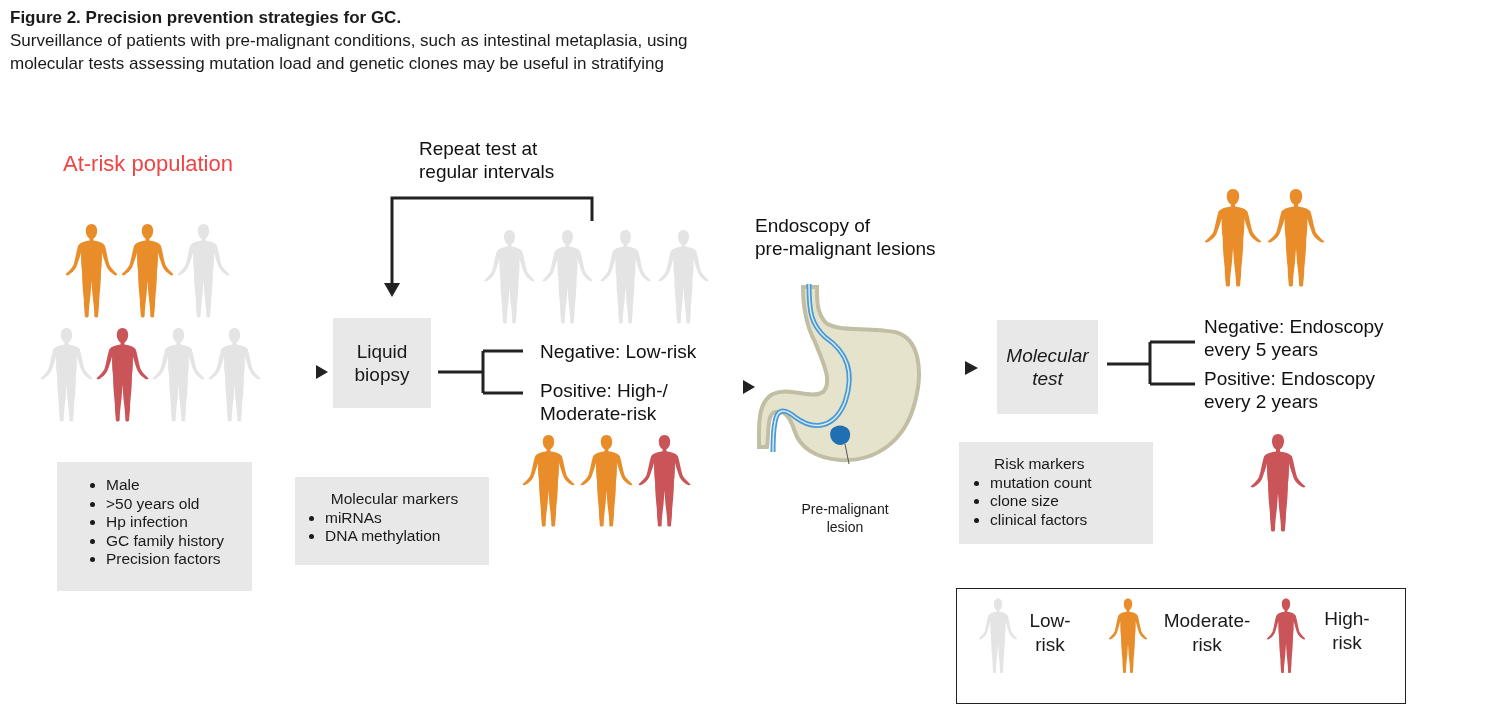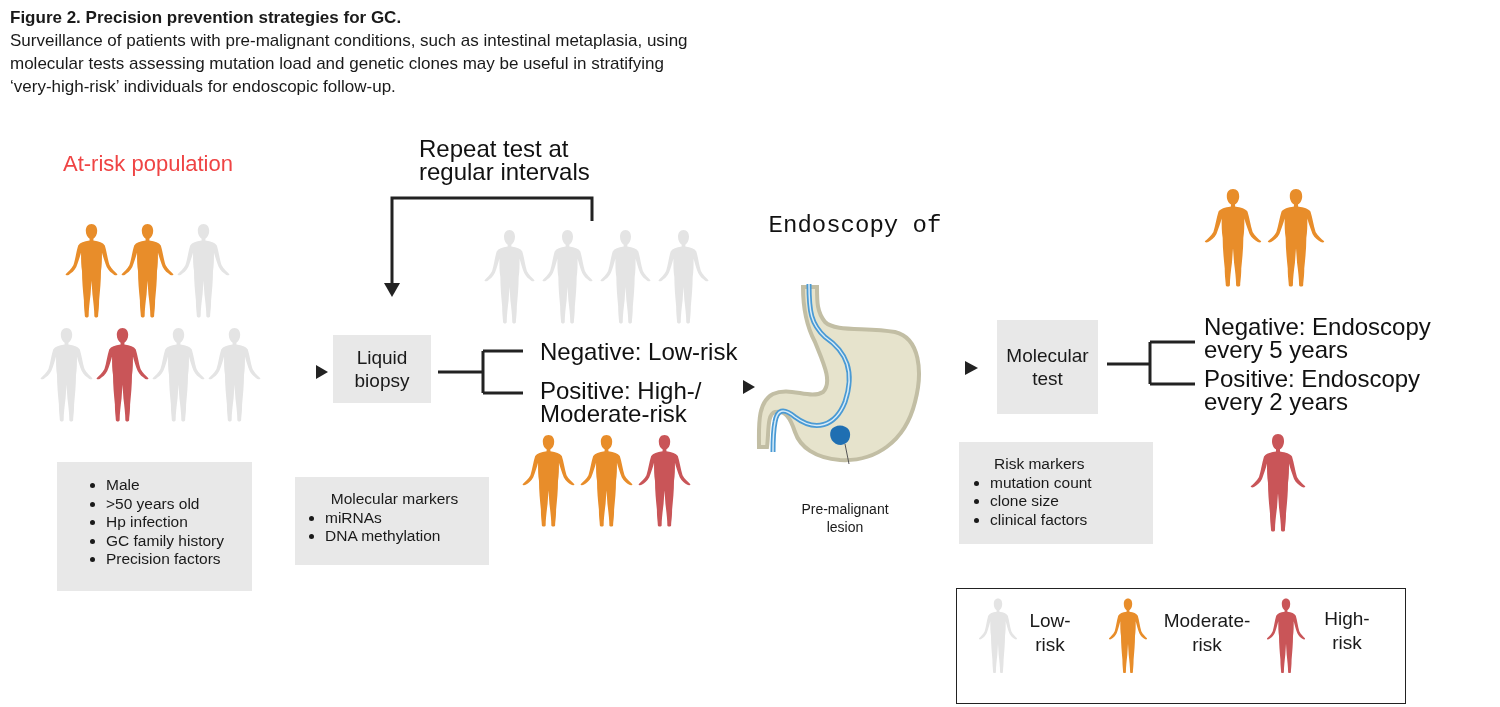--- a/index.html
+++ b/index.html
@@ -1,41 +1,40 @@
 <!DOCTYPE html>
 <html><head>
 <meta charset="utf-8">
 <style>
   html, body { margin:0; padding:0; background:#ffffff; }
   body { width:1500px; height:707px; position:relative; overflow:hidden; font-family:"Liberation Sans", sans-serif; color:#1a1a1a; }
   .caption { position:absolute; left:10px; top:6px; font-family:"Liberation Sans", sans-serif; }
   .cap-title { font-weight:bold; font-size:17px; line-height:23px; }
   .cap-line { font-size:17px; line-height:23px; }
   .abs { position:absolute; }
-  .label { font-size:24px; line-height:23px; color:#111; }
+  .label { font-size:19px; line-height:23px; color:#111; }
   .label-lg { font-size:22px; line-height:27px; color:#ef4444; }
   .box { position:absolute; background:#e8e8e8; }
   .box-center { display:flex; align-items:center; justify-content:center; text-align:center; font-size:19px; line-height:23px; }
   .blist { position:absolute; font-size:15.5px; line-height:18.5px; }
   .blist ul { margin:0; padding-left:18px; }
   .blist li { margin:0; }
   .blist .hd { text-align:center; }
   svg.person { position:absolute; }
   .small { font-size:14px; line-height:18px; text-align:center; }
   .legend { position:absolute; left:956px; top:588px; width:450px; height:116px; border:1.5px solid #222; box-sizing:border-box; }
   .leg-text { position:absolute; font-size:19px; line-height:24px; text-align:center; }
 </style>
 </head>
 <body>
 
 <div class="caption">
   <div class="cap-title">Figure 2. Precision prevention strategies for GC.</div>
   <div class="cap-line">Surveillance of patients with pre-malignant conditions, such as intestinal metaplasia, using</div>
   <div class="cap-line">molecular tests assessing mutation load and genetic clones may be useful in stratifying</div>
-  <div class="cap-line">‘very-high-risk’ individuals for endoscopic follow-up.</div>
 </div>
 
 <svg width="0" height="0" style="position:absolute">
   <defs>
     <symbol id="human" viewBox="0 0 60 100">
       <path d="M30 2 C26 2 24 5 24 9 C24 13 26 16 28 17 L28 19 C22 20 18 21 16 24 C14 30 13 38 11 44 C9 48 5 51 3 53 C2 54 4 55 6 54 C9 52 12 50 14 46 C16 41 18 35 19 31 C19 38 19 44 20 50 C20 60 21 70 22 80 C22 88 23 93 23 96 C23 98 27 98 27 96 C27 90 28 82 29 74 L30 60 L31 74 C32 82 33 90 33 96 C33 98 37 98 37 96 C37 93 38 88 38 80 C39 70 40 60 40 50 C41 44 41 38 41 31 C42 35 44 41 46 46 C48 50 51 52 54 54 C56 55 58 54 57 53 C55 51 51 48 49 44 C47 38 46 30 44 24 C42 21 38 20 32 19 L32 17 C34 16 36 13 36 9 C36 5 34 2 30 2 Z"></path>
     </symbol>
   </defs>
 </svg>
 
@@ -116,21 +115,21 @@
       <use href="#human" fill="#e4e4e4"></use>
     </svg>
     <svg class="person" width="55" height="98" viewBox="0 0 60 100" preserveAspectRatio="none" style="left: 598px; top: 228px;">
       <use href="#human" fill="#e4e4e4"></use>
     </svg>
     <svg class="person" width="55" height="98" viewBox="0 0 60 100" preserveAspectRatio="none" style="left: 656px; top: 228px;">
       <use href="#human" fill="#e4e4e4"></use>
     </svg>
   </div>
 
-<div class="box box-center" style="left:333px; top:335px; width:98px; height:68px;">
+<div class="box box-center" style="left:333px; top:318px; width:98px; height:90px;">
   <div>
     <div>Liquid</div>
     <div>biopsy</div>
   </div>
 </div>
 
 <div class="box" style="left:295px; top:477px; width:194px; height:88px;"></div>
 <div class="blist" style="left:307px; top:490px; width:175px;">
   <div class="hd">Molecular markers</div>
   <ul>
@@ -149,36 +148,37 @@
       <use href="#human" fill="#e88d2a"></use>
     </svg>
     <svg class="person" width="57" height="96" viewBox="0 0 60 100" preserveAspectRatio="none" style="left: 578px; top: 433px;">
       <use href="#human" fill="#e88d2a"></use>
     </svg>
     <svg class="person" width="57" height="96" viewBox="0 0 60 100" preserveAspectRatio="none" style="left: 636px; top: 433px;">
       <use href="#human" fill="#c95558"></use>
     </svg>
   </div>
 
-<div class="abs label" style="left:755px; top:214px; text-align:center; width:200px;font-family:Liberation Mono, monospace;">
+<div class="abs label" style="left:755px; top:214px; text-align:left; width:200px;">
   <div>Endoscopy of</div>
+  <div>pre-malignant lesions</div>
 </div>
 <svg class="abs" style="left:755px; top:282px;" width="180" height="190" viewBox="0 0 180 190">
   <path d="M62 5 C62 20 62 30 70 40 C80 50 110 45 140 50 C165 56 168 90 160 120 C150 160 120 180 85 178 C60 176 45 165 40 150 C35 135 30 128 20 130 C12 132 14 150 12 165 L4 165 C4 145 2 120 18 112 C35 104 55 118 68 110 C78 100 68 80 60 60 C52 45 48 25 48 5 Z" fill="#e6e3cc" stroke="#c2bea4" stroke-width="4"></path>
   <path d="M54 2 C54 30 56 42 70 55 C92 70 100 90 90 120 C80 145 60 150 40 135 C28 125 22 128 20 140 C18 150 18 160 18 170" fill="none" stroke="#4a9ad4" stroke-width="5"></path>
   <path d="M54 2 C54 30 56 42 70 55 C92 70 100 90 90 120 C80 145 60 150 40 135 C28 125 22 128 20 140 C18 150 18 160 18 170" fill="none" stroke="#d8ecf8" stroke-width="1.5"></path>
   <path d="M76 148 C80 142 90 142 94 148 C97 154 94 162 86 163 C78 163 73 155 76 148 Z" fill="#1f6fb2"></path>
   <line x1="90" y1="162" x2="94" y2="182" stroke="#555" stroke-width="1"></line>
 </svg>
 <div class="abs small" style="left:780px; top:500px; width:130px;">
   <div>Pre-malignant</div>
   <div>lesion</div>
 </div>
 
-<div class="box box-center" style="left:997px; top:320px; width:101px; height:94px;">
+<div class="box box-center" style="left:997px; top:320px; width:101px; height:94px;font-style:italic;">
   <div>
     <div>Molecular</div>
     <div>test</div>
   </div>
 </div>
 
 <div class="box" style="left:959px; top:442px; width:194px; height:102px;"></div>
 <div class="blist" style="left:972px; top:455px; width:175px;">
   <div style="padding-left:22px;">Risk markers</div>
   <ul>

